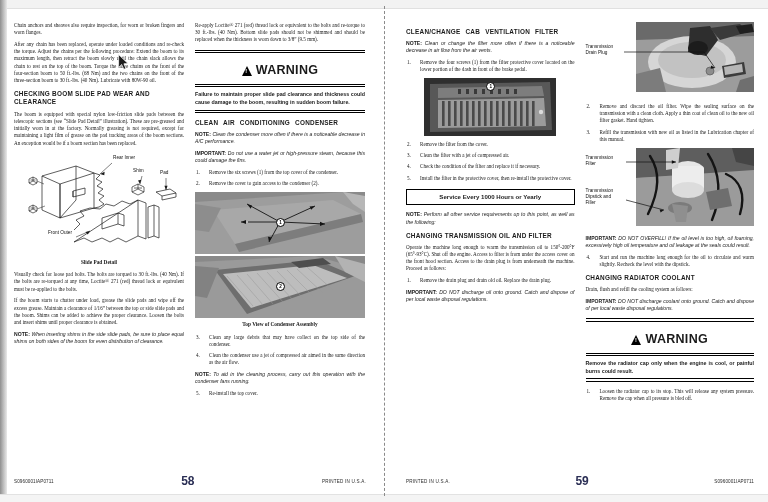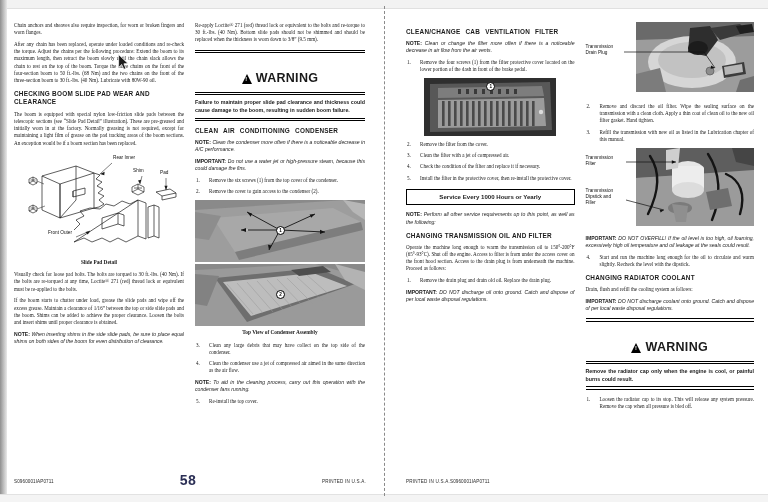--- a/index.html
+++ b/index.html
@@ -141,21 +141,21 @@
     border-top: 0.6px solid #000;
     border-bottom: 1.6px solid #000;
     height: 1.4px;
     margin-top: 3px;
   }
   .warning .head {
     display: flex;
     align-items: center;
     justify-content: center;
     gap: 4px;
-    margin: 17px 0 4px 0;
+    margin: 9px 0 4px 0;
   }
   .warning .head .tri {
     width: 0; height: 0;
     border-left: 5.5px solid transparent;
     border-right: 5.5px solid transparent;
     border-bottom: 10px solid #000;
     position: relative;
   }
   .warning .head .tri::after {
     content: "!";
@@ -244,22 +244,22 @@
     font-family: "Liberation Sans", sans-serif;
     font-size: 4.6px;
     color: #2a2a2a;
   }
   .page-left .footer { left: 14px; right: 18px; }
   .page-right .footer { left: 22px; right: 14px; }
   .footer .code { flex: 0 0 auto; letter-spacing: 0.1px; }
   .footer .pnum {
     flex: 1 1 auto;
     text-align: center;
-    font-family: Liberation Mono, monospace;
-    font-size: 14px;
+    font-family: Liberation Sans, sans-serif;
+    font-size: 12px;
     font-weight: bold;
     color: #2b2f55;
   }
   .footer .printed { flex: 0 0 auto; letter-spacing: 0.2px; }
   .footer.rev .code { order: 3; }
   .footer.rev .printed { order: 1; }
   .footer.rev .pnum { order: 2; }
 
   
   .watermark {
@@ -674,20 +674,21 @@
 
         <ol class="steps">
           <li>Loosen the radiator cap to its stop. This will release any system pressure. Remove the cap when all pressure is bled off.</li>
         </ol>
       </div>
 
     </div>
 
     <div class="footer rev">
       <span class="printed">PRINTED IN U.S.A.</span>
+      <span class="pnum">59</span>
       <span class="code">S0960001IAP0711</span>
     </div>
   </div>
 
 
   <div class="cursor">
     <svg width="11" height="16" viewBox="0 0 11 16">
       <path d="M0.6 0.6 L0.6 13.4 L3.7 10.5 L5.8 15.3 L7.9 14.4 L5.9 9.8 L10 9.6 Z" fill="#1c1c1c" stroke="#ffffff" stroke-width="0.7"></path>
     </svg>
   </div>

